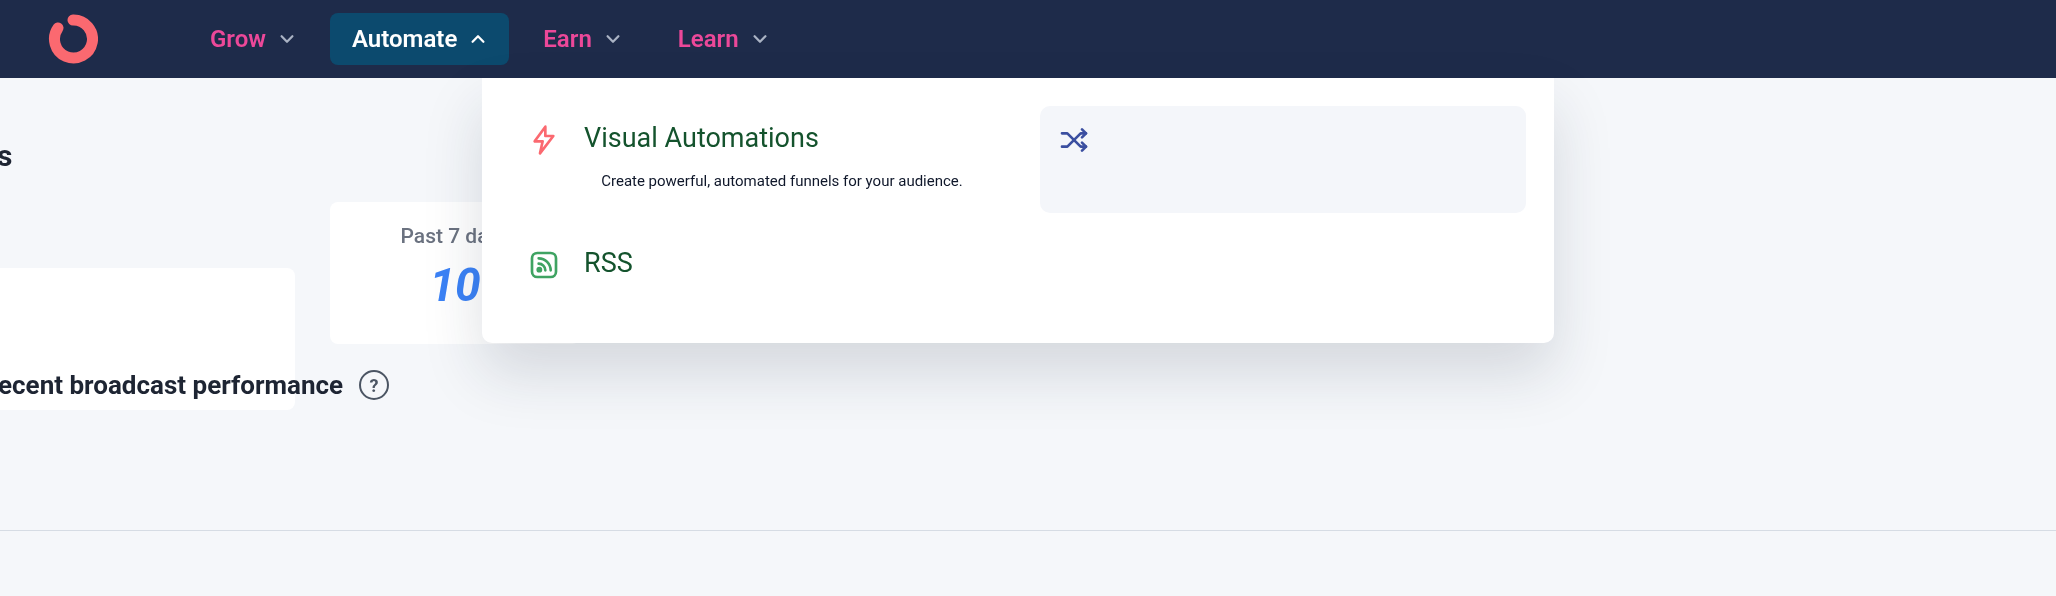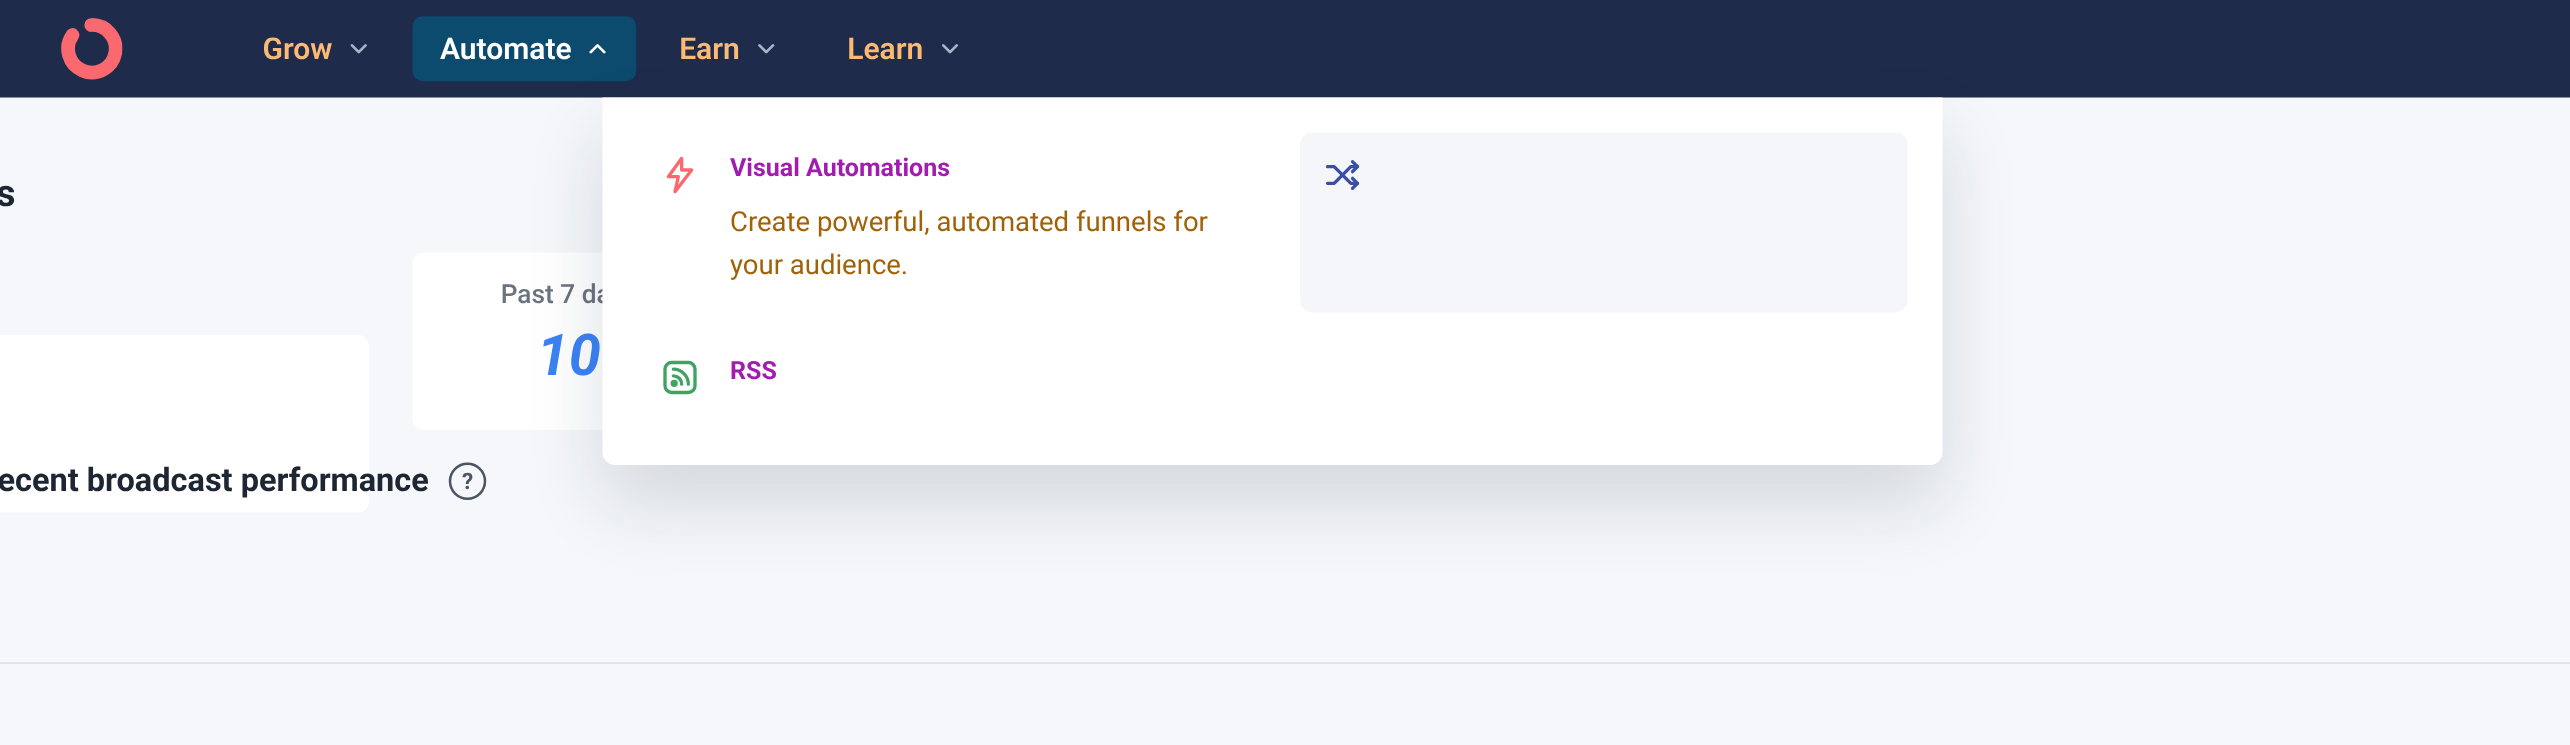--- a/index.html
+++ b/index.html
@@ -32,21 +32,21 @@
     }
     .nav-items {
       display: flex;
       gap: 12px;
     }
     .nav-item {
       display: flex;
       align-items: center;
       gap: 12px;
       padding: 12px 22px;
-      color: #fdba74;
+      color: #ec4899;
       font-size: 24px;
       font-weight: 600;
       border-radius: 8px;
       cursor: pointer;
     }
     .nav-item.active {
       background: #0c4a6e;
       color: #ffffff;
     }
     .chev {
@@ -160,29 +160,30 @@
     .dd-icon {
       width: 36px;
       height: 36px;
       flex-shrink: 0;
       display: flex;
       align-items: center;
       justify-content: center;
     }
     .dd-text { flex: 1; }
     .dd-title {
-      font-size: 20px;
-      font-weight: 700;
-      color: #a21caf;
+      font-size: 27px;
+      font-weight: 400;
+      color: #14532d;
       margin-bottom: 16px;
     }
     .dd-desc {
-      font-size: 22px;
-      color: #a16207;
+      font-size: 15px;
+      color: #0f172a;
       line-height: 1.55;
+      text-align: center;
     }
 
     .divider {
       position: absolute;
       left: 0;
       right: 0;
       top: 530px;
       height: 1px;
       background: #d6dce4;
       z-index: 2;

